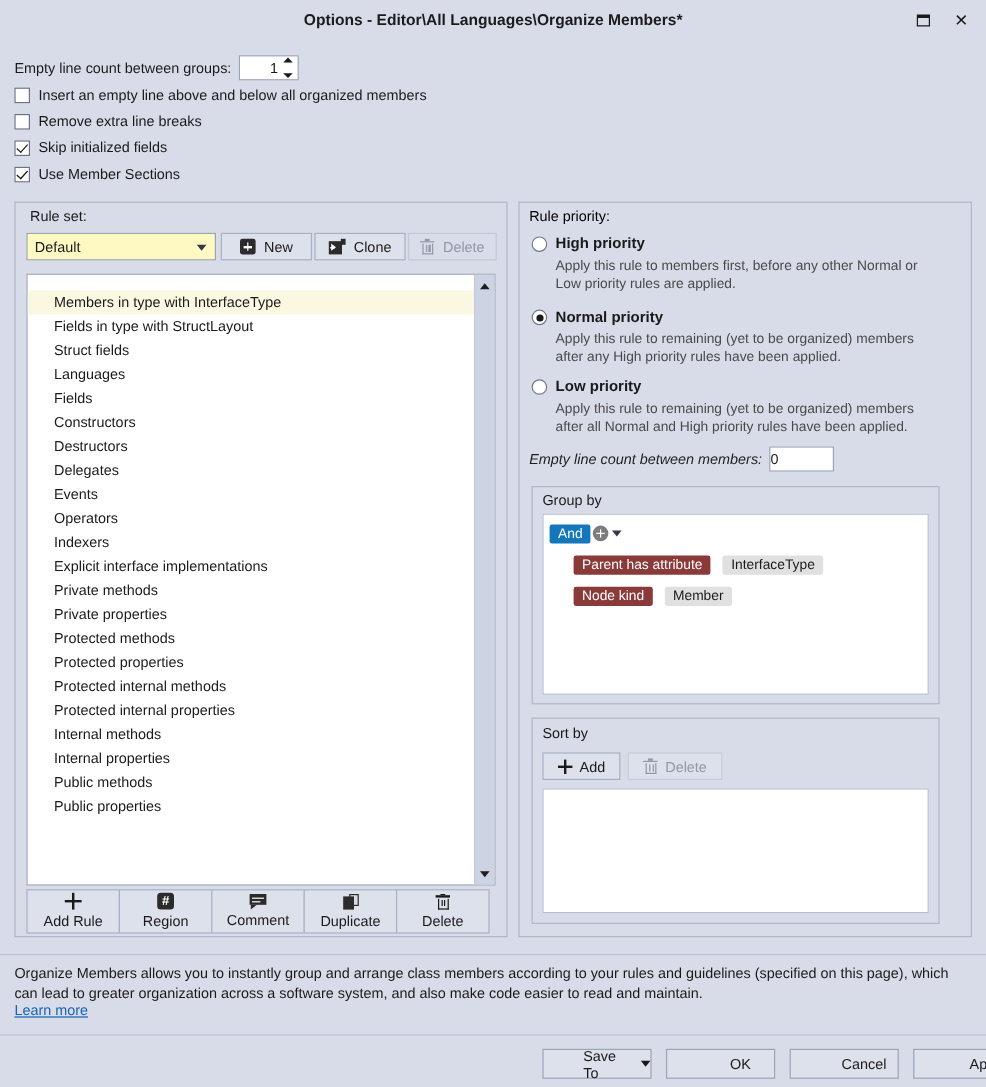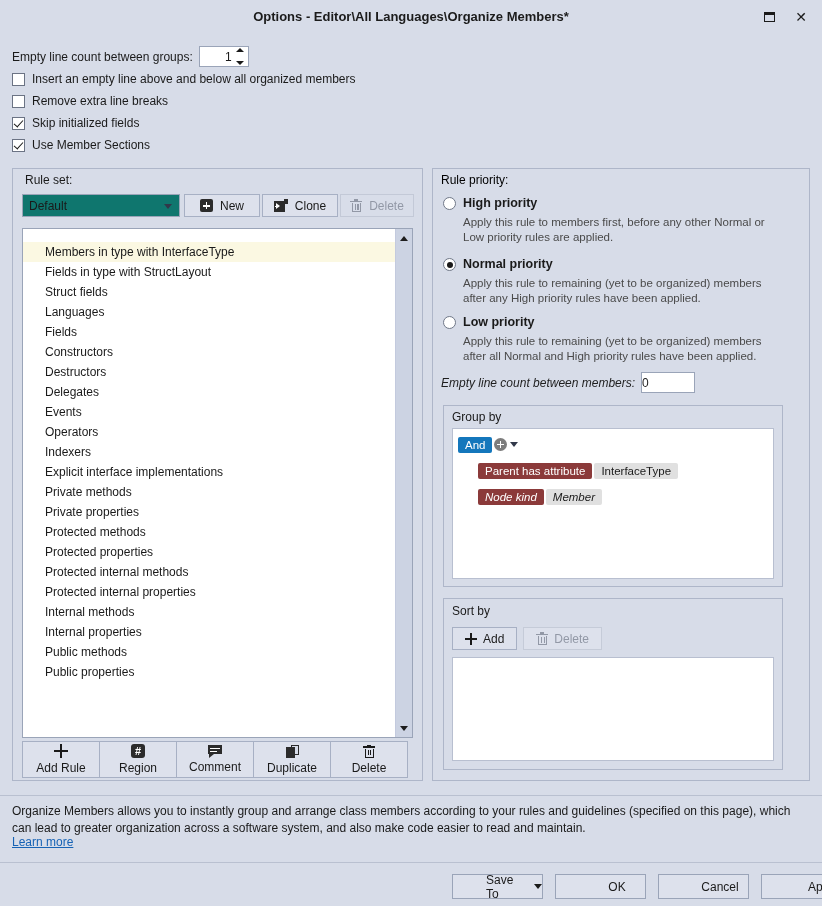--- a/index.html
+++ b/index.html
@@ -90,21 +90,21 @@
 
   .gb-label {
     position: absolute; font-size: 12px; color: #1a1a1a;
     background: #d7dce8; padding: 0 3px;
   }
 
   
   .ruleset-label { left: 22px; top: 173px; }
   .combo {
     position: absolute; left: 22px; top: 194px; width: 158px; height: 23px;
-    background: #0f766e; border: 1px solid #9aa4b8;
+    background: #fef9c3; border: 1px solid #9aa4b8;
     display: flex; align-items: center; padding: 0 6px;
     font-size: 12px; color: #1a1a1a;
   }
   .combo .caret {
     position: absolute; right: 7px; top: 9px; width: 0; height: 0;
     border-left: 4px solid transparent; border-right: 4px solid transparent;
     border-top: 5px solid #31384a;
   }
   .tbtn {
     position: absolute; height: 23px;
@@ -292,21 +292,21 @@
   }
   .ico-plus-circle::before, .ico-plus-circle::after {
     content: ""; position: absolute; background: #fff;
   }
   .ico-plus-circle::before { left: 3px; top: 5.8px; width: 7px; height: 1.6px; }
   .ico-plus-circle::after  { left: 5.7px; top: 3px; width: 1.6px; height: 7px; }
   .mini-caret {
     width: 0; height: 0; border-left: 4px solid transparent;
     border-right: 4px solid transparent; border-top: 5px solid #31384a;
   }
-  .cond-row { position: absolute; display: flex; align-items: center; gap: 2px; text-align: right; }
+  .cond-row { position: absolute; display: flex; align-items: center; gap: 10px; text-align: right; }
   .chip-key {
     background: #8b3a3a; color: #fff; font-size: 11.5px;
     padding: 2px 7px; border-radius: 2px;
   }
   .chip-val {
     background: #e0e0e0; color: #1a1a1a; font-size: 11.5px;
     padding: 2px 7px; border-radius: 2px;
   }
 
   .sortby-toolbar { position: absolute; left: 452px; top: 627px; display: flex; gap: 6px; }
@@ -530,21 +530,21 @@
   <div class="gb-canvas"></div>
   <div class="chip-and">And</div>
   <div class="addbtn">
     <span class="ico-plus-circle"></span>
     <span class="mini-caret"></span>
   </div>
   <div class="cond-row" style="left:478px; top:463px;">
     <span class="chip-key">Parent has attribute</span>
     <span class="chip-val">InterfaceType</span>
   </div>
-  <div class="cond-row" style="left:478px; top:489px;font-style:italic;">
+  <div class="cond-row" style="left:478px; top:489px;">
     <span class="chip-key">Node kind</span>
     <span class="chip-val">Member</span>
   </div>
 
   <div class="subbox gb-sortby"></div>
   <div class="sb-title" style="left:452px; top:604px;">Sort by</div>
   <div class="sortby-toolbar">
     <div class="sb-btn">
       <span class="ico-plus-sm"></span>
       <span>Add</span>

